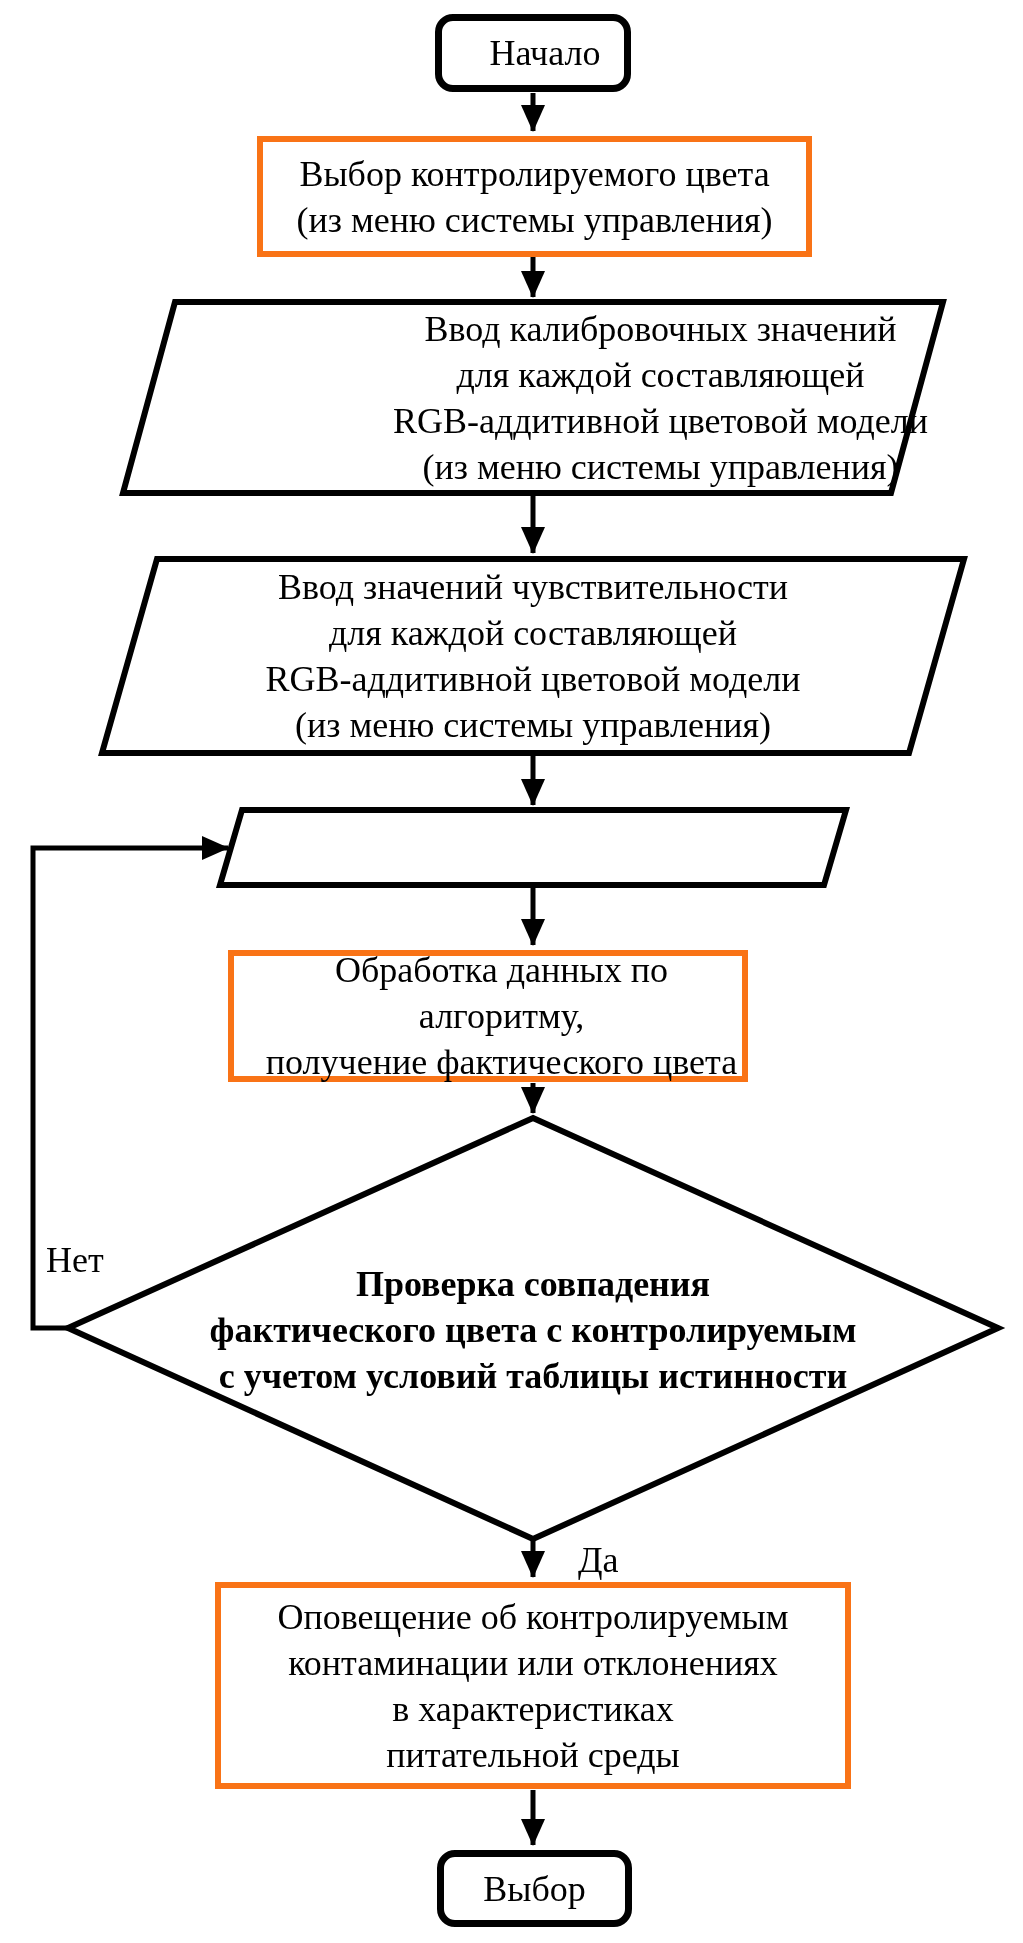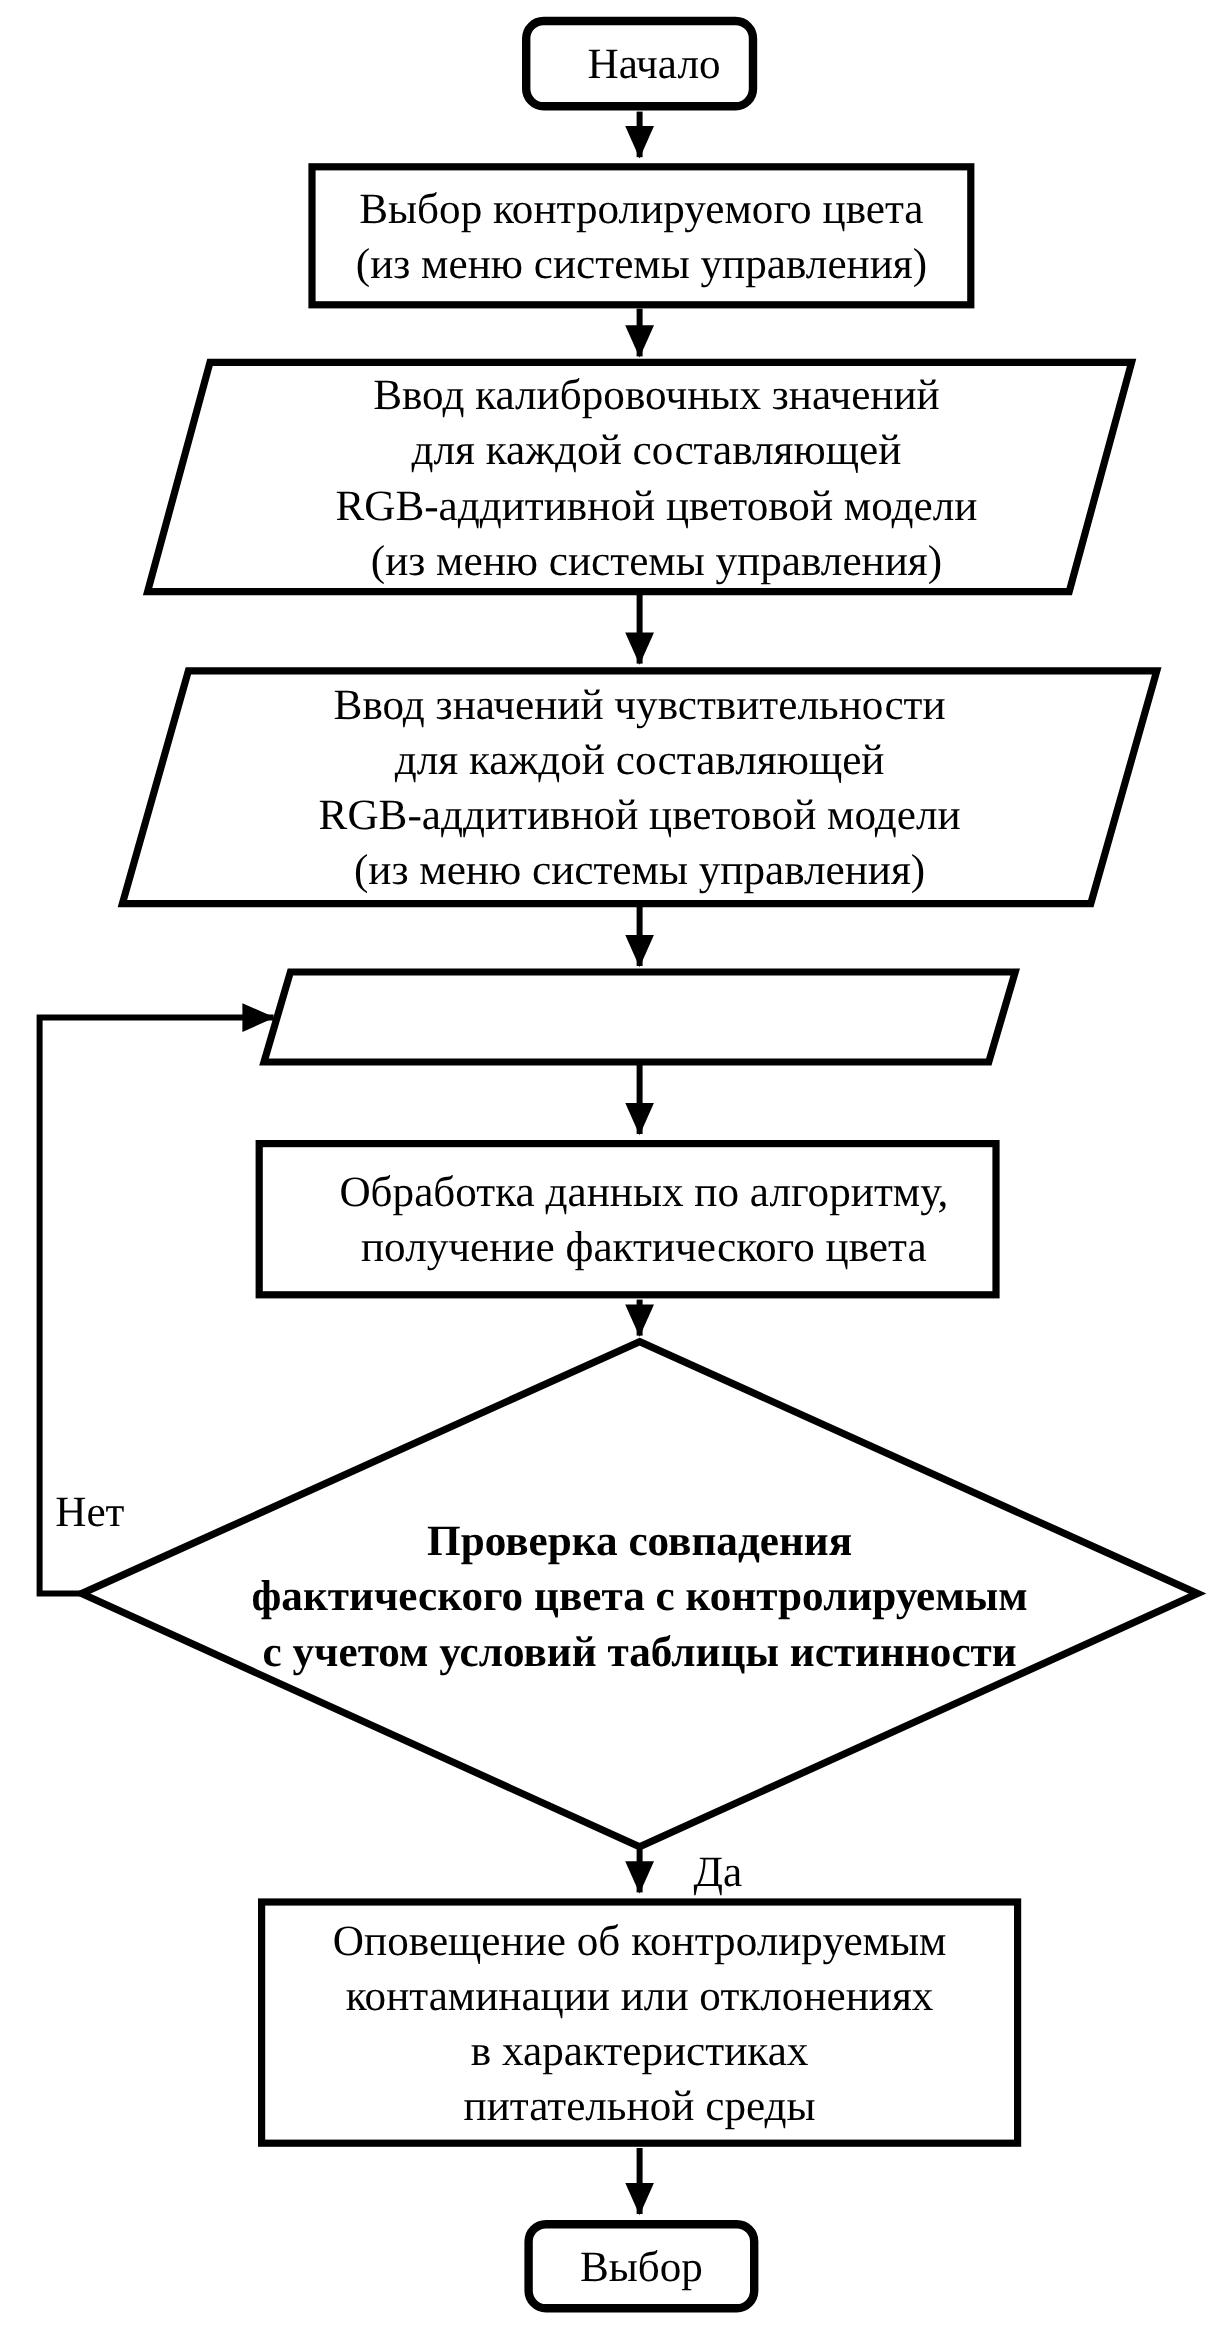--- a/index.html
+++ b/index.html
@@ -13,21 +13,21 @@
   #shapes{position:absolute;left:0;top:0;}
   .node{
     position:absolute;
     box-sizing:border-box;
     display:flex;align-items:center;justify-content:center;
     text-align:center;
     background:#ffffff;
     font-size:36px;line-height:46px;
     white-space:pre-line;
   }
-  .rect{border:6px solid #000000;justify-content:center;}
+  .rect{border:6px solid #f97316;justify-content:center;}
   .terminator{border:7px solid #000;border-radius:18px;}
   .overlay{
     position:absolute;
     display:flex;align-items:center;justify-content:center;
     text-align:center;
     font-size:36px;line-height:46px;
     white-space:pre-line;
     background:transparent;
   }
   .branch-label{
@@ -67,36 +67,36 @@
 
   <div class="node terminator" style="left:435px;top:14px;width:196px;height:78px;padding-left:24px;">
     <span>Начало</span>
   </div>
 
   <div class="node rect" style="left:257px;top:136px;width:555px;height:121px;">
     <span>Выбор контролируемого цвета
 (из меню системы управления)</span>
   </div>
 
-  <div class="overlay" style="left:137px;top:302px;width:820px;height:191px;">
+  <div class="overlay" style="left:108px;top:302px;width:820px;height:191px;justify-content:flex-end;">
     <span>Ввод калибровочных значений
 для каждой составляющей
 RGB-аддитивной цветовой модели
 (из меню системы управления)</span>
   </div>
 
   <div class="overlay" style="left:102px;top:559px;width:862px;height:194px;justify-content:center;">
     <span>Ввод значений чувствительности
 для каждой составляющей
 RGB-аддитивной цветовой модели
 (из меню системы управления)</span>
   </div>
 
 
-  <div class="node rect" style="left:213px;top:950px;width:620px;height:132px;padding-left:27px;">
+  <div class="node rect" style="left:228px;top:950px;width:520px;height:132px;padding-left:27px;">
     <span>Обработка данных по алгоритму,
 получение фактического цвета</span>
   </div>
 
   <div class="overlay" style="left:133px;top:1252px;width:800px;height:156px;font-weight:bold;">
     <span>Проверка совпадения
 фактического цвета с контролируемым
 с учетом условий таблицы истинности</span>
   </div>
 

